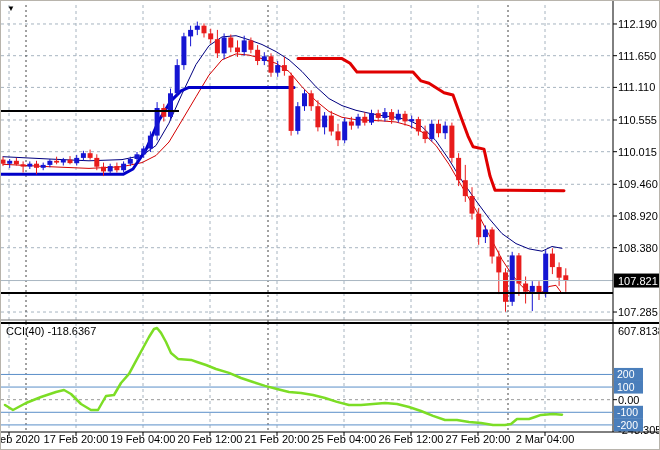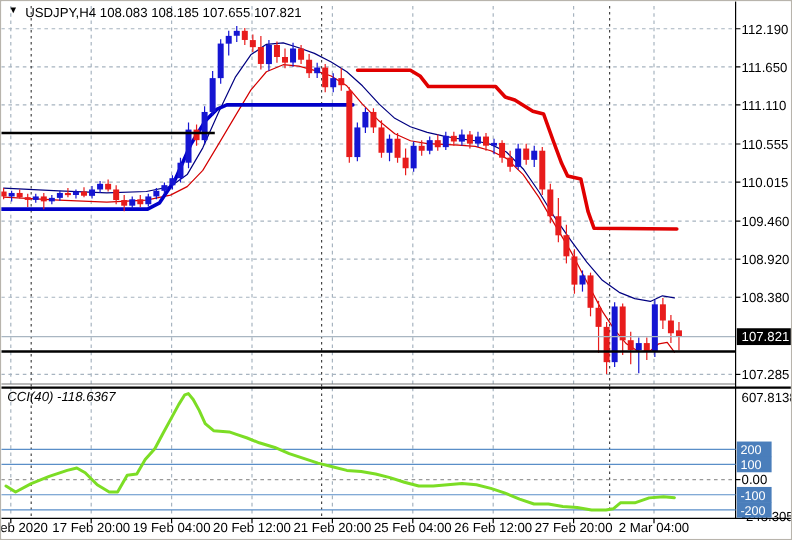--- a/index.html
+++ b/index.html
@@ -2,21 +2,21 @@
 <html><head>
 <meta charset="utf-8">
 <style>
   html,body{margin:0;padding:0;background:#d4d0c8;font-family:"Liberation Sans",sans-serif;}
   #window{position:relative;width:660px;height:450px;background:#ffffff;overflow:hidden;
           border:1px solid #b8b4ac;box-sizing:border-box;}
   #chart-svg{position:absolute;left:0;top:0;}
   .overlay-label{position:absolute;font-size:11px;color:#000;white-space:nowrap;}
   #title-bar{left:20px;top:4px;}
   #title-dropdown{position:absolute;left:6px;top:3px;font-size:8px;color:#000;cursor:pointer;}
-  #cci-label{left:5px;top:324px;font-style:italic;}
+  #cci-label{left:5px;top:324px;}
   text{font-family:"Liberation Sans",sans-serif;}
 </style>
 </head>
 <body>
 
 <div id="window">
   <svg id="chart-svg" width="660" height="450">
       <rect x="0" y="0" width="660" height="450" fill="#fff"></rect>
       <line x1="0" y1="22.977978543196144" x2="612" y2="22.977978543196144" stroke="#a7b4c0" stroke-width="1" stroke-dasharray="3 3"></line>
       <line x1="0" y1="54.68887634104998" x2="612" y2="54.68887634104998" stroke="#a7b4c0" stroke-width="1" stroke-dasharray="3 3"></line>
@@ -285,15 +285,14 @@
       <line x1="343" y1="431" x2="343" y2="435" stroke="#000" stroke-width="1"></line>
       <text x="343" y="442" fill="#000" font-size="11" text-anchor="middle">25 Feb 04:00</text>
       <line x1="410" y1="431" x2="410" y2="435" stroke="#000" stroke-width="1"></line>
       <text x="410" y="442" fill="#000" font-size="11" text-anchor="middle">26 Feb 12:00</text>
       <line x1="477" y1="431" x2="477" y2="435" stroke="#000" stroke-width="1"></line>
       <text x="477" y="442" fill="#000" font-size="11" text-anchor="middle">27 Feb 20:00</text>
       <line x1="544" y1="431" x2="544" y2="435" stroke="#000" stroke-width="1"></line>
       <text x="544" y="442" fill="#000" font-size="11" text-anchor="middle">2 Mar 04:00</text>
     </svg>
   <span id="title-dropdown">▼</span>
-  <div id="title-bar" class="overlay-label">USDJPY,H4  108.083 108.185 107.655 107.821</div>
   <div id="cci-label" class="overlay-label">CCI(40) -118.6367</div>
 </div>
 
 </body></html>

